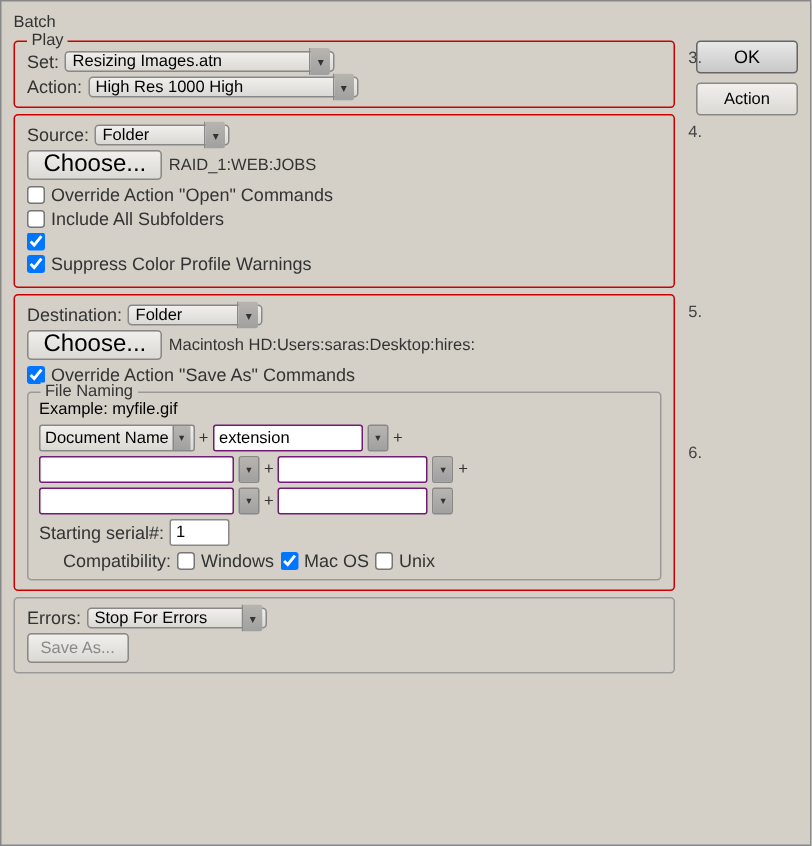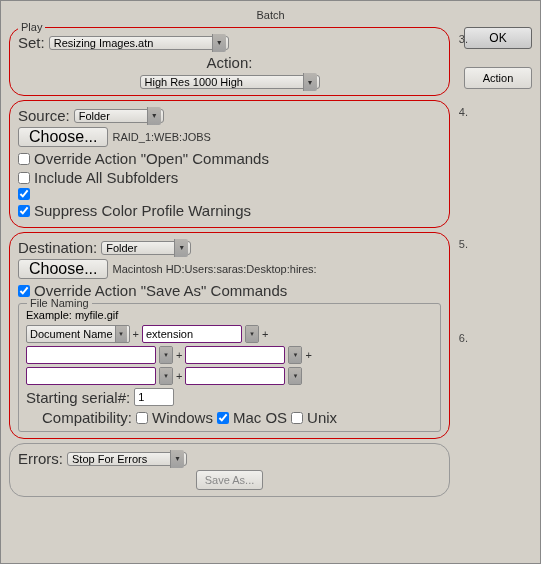--- a/index.html
+++ b/index.html
@@ -16,47 +16,46 @@
       height: 564px;
       background: #d4d0c8;
       border: 1px solid #888;
       display: flex;
       flex-direction: column;
       padding: 8px;
       gap: 4px;
       position: relative;
     }
     .title-bar {
-      text-align: center;
       font-size: 11px;
       color: #333;
       margin-bottom: 2px;
     }
     .main-content {
       display: flex;
       flex-direction: row;
       gap: 6px;
       flex: 1;
     }
     .left-panel {
       flex: 1;
       display: flex;
       flex-direction: column;
       gap: 4px;
     }
     .right-panel {
       display: flex;
       flex-direction: column;
-      gap: 18px;
+      gap: 6px;
       width: 76px;
       align-items: flex-end;
     }
     .section {
       border: 1px solid #999;
-      border-radius: 15px;
+      border-radius: 3px;
       padding: 6px 8px;
       background: #d4d0c8;
       position: relative;
     }
     .section-red {
       border: 1px solid #cc0000;
     }
     .section-label {
       position: absolute;
       top: -7px;
@@ -65,23 +64,23 @@
       padding: 0 3px;
       font-size: 11px;
       color: #333;
     }
     .row {
       display: flex;
       align-items: center;
       margin-bottom: 3px;
       gap: 4px;
     }
-    .row:last-child { margin-bottom: 0; flex-direction: column; }
+    .row:last-child { margin-bottom: 0; }
     label {
-      font-size: 15px;
+      font-size: 12px;
       color: #333;
       white-space: nowrap;
     }
     .select-wrapper {
       display: inline-flex;
       align-items: center;
       border: 1px solid #888;
       border-radius: 3px;
       background: linear-gradient(to bottom, #f0efec, #dbd9d4);
       height: 14px;

